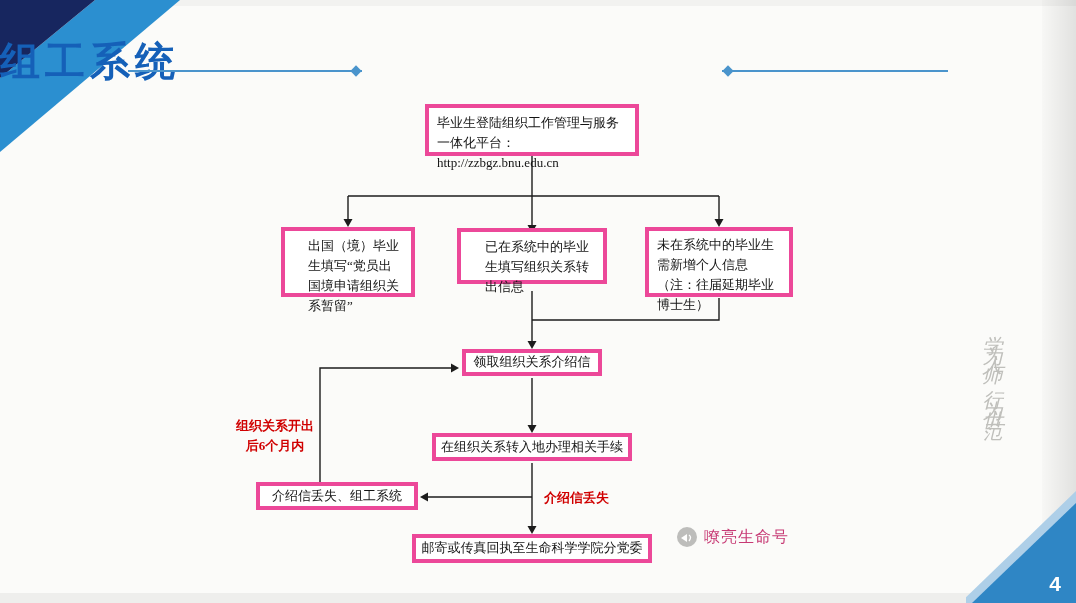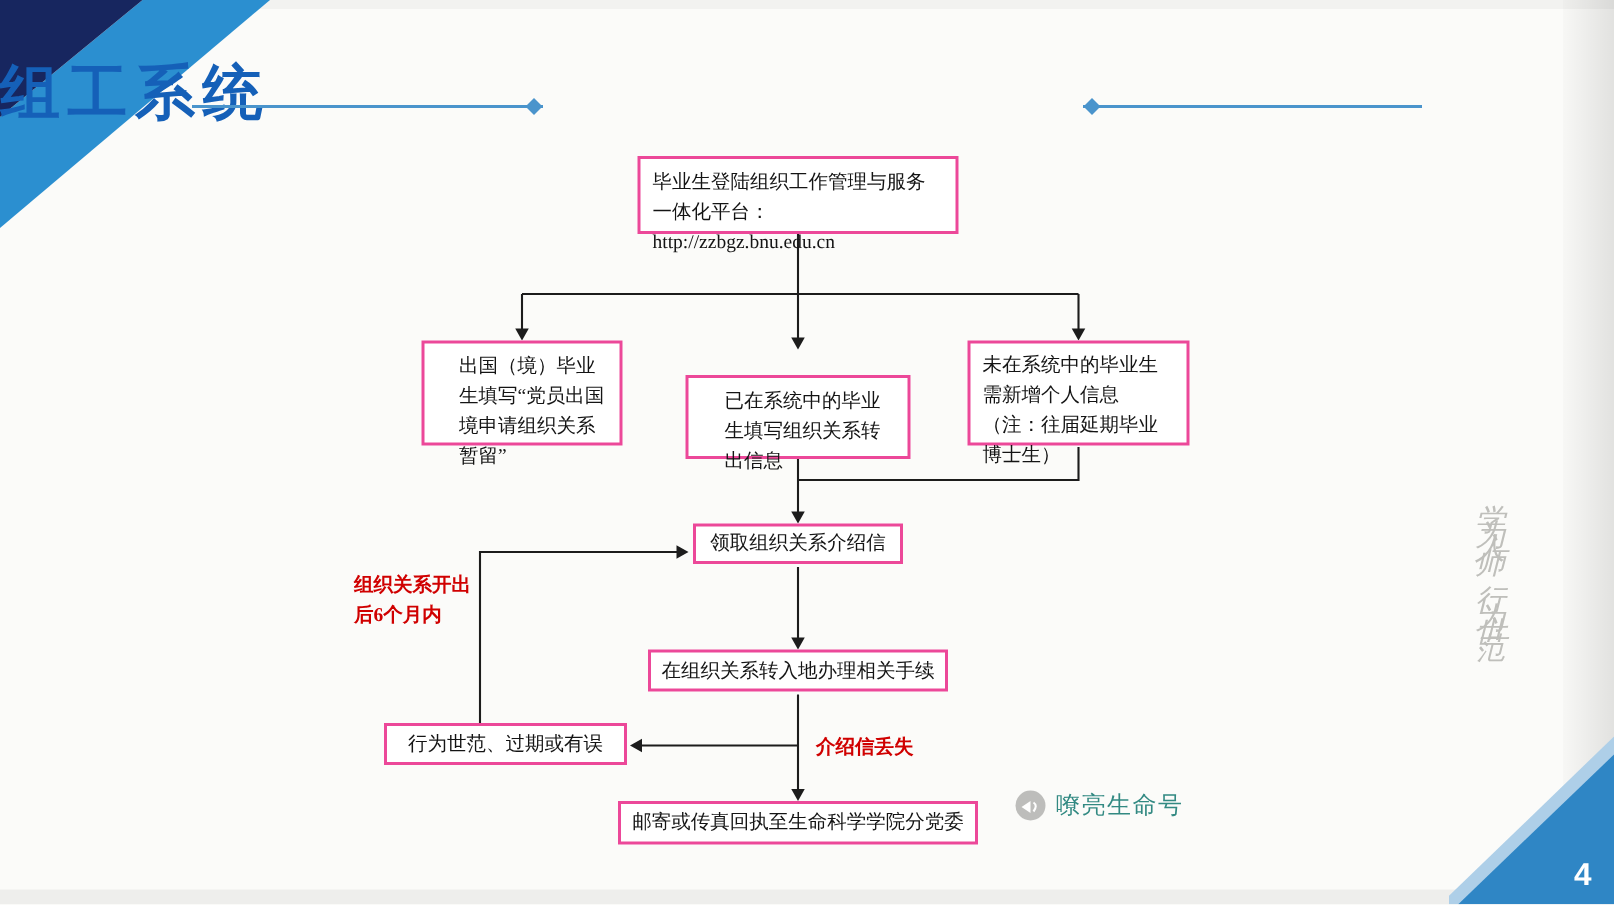--- a/index.html
+++ b/index.html
@@ -25,44 +25,44 @@
   .deco-right { left:722px; width:226px; }
   .dia { position:absolute; top:-3px; width:8px; height:8px; background:#4a94cc; transform:rotate(45deg); }
   .dia-left  { right:2px; }
   .dia-right { left:2px; }
 
   .flow { position:absolute; inset:0; z-index:4; }
   .connectors { position:absolute; left:0; top:0; pointer-events:none; }
   .connectors path { stroke:#1c1c1c; stroke-width:1.4; fill:none; }
   .connectors polygon { fill:#1c1c1c; }
 
-  .node { position:absolute; background:#fff; border:2px solid #ec4899;
+  .node { position:absolute; background:#fff; border:4px solid #ec4899;
           font-family:"Liberation Serif", serif; font-size:13px; line-height:1.55;
           color:#141414; padding:5px 8px; }
   .node.center { display:flex; align-items:center; justify-content:center;
                  text-align:center; padding:2px 4px; line-height:1.3; }
 
   .n-platform { left:425px; top:104px; width:214px; height:52px; }
   .n-abroad   { left:281px; top:227px; width:134px; height:70px;padding-left:23px; }
-  .n-insys    { left:457px; top:250px; width:150px; height:56px;padding-left:24px; }
+  .n-insys    { left:457px; top:228px; width:150px; height:56px;padding-left:24px; }
   .n-notinsys { left:645px; top:227px; width:148px; height:70px;font-family:Liberation Mono, monospace; }
   .n-letter   { left:462px; top:349px; width:140px; height:27px; }
   .n-transfer { left:432px; top:433px; width:200px; height:28px; }
   .n-mail     { left:412px; top:534px; width:240px; height:29px; }
   .n-lost     { left:256px; top:482px; width:162px; height:28px; }
 
   .red-label { position:absolute; color:#d00000; font-weight:bold; font-size:13px;
                font-family:"Liberation Serif", serif; white-space:nowrap; }
   .lbl-validity  { left:542px; top:391px; }
   .lbl-validity2 { left:544px; top:489px; }
-  .lbl-sixmonth  { left:236px; top:380px; white-space:pre-line; line-height:1.5; }
+  .lbl-sixmonth  { left:236px; top:416px; white-space:pre-line; line-height:1.5;text-align:center; }
 
   .watermark { position:absolute; left:676px; top:526px; z-index:5; display:flex;
                align-items:center; opacity:0.85; }
-  .watermark-text { margin-left:6px; font-size:16px; color:#0f766e; letter-spacing:1px; }
+  .watermark-text { margin-left:6px; font-size:16px; color:#be185d; letter-spacing:1px; }
 
   .motto { position:absolute; left:980px; top:320px; height:250px; z-index:3;
            writing-mode:vertical-rl; font-family:"Liberation Serif", serif;
            font-size:20px; letter-spacing:10px; color:#bfbfbb; font-style:italic; }
 </style>
 </head>
 <body>
 
 <div class="stage">
 
@@ -111,21 +111,21 @@
       </g>
     </svg>
 
     <div class="node n-platform">毕业生登陆组织工作管理与服务一体化平台：http://zzbgz.bnu.edu.cn</div>
     <div class="node n-abroad">出国（境）毕业生填写“党员出国境申请组织关系暂留”</div>
     <div class="node n-insys">已在系统中的毕业生填写组织关系转出信息</div>
     <div class="node n-notinsys">未在系统中的毕业生需新增个人信息（注：往届延期毕业博士生）</div>
     <div class="node center n-letter">领取组织关系介绍信</div>
     <div class="node center n-mail">邮寄或传真回执至生命科学学院分党委</div>
     <div class="node center n-transfer">在组织关系转入地办理相关手续</div>
-    <div class="node center n-lost">行为世范、过期或有误</div>
+    <div class="node center n-lost">介绍信丢失、组工系统</div>
 
     <div class="red-label lbl-validity2">介绍信丢失</div>
     <div class="red-label lbl-sixmonth">组织关系开出
 后6个月内</div>
   </div>
 
   <div class="watermark">
     <svg width="22" height="22">
       <circle cx="11" cy="11" r="10" fill="#b3b3b1"></circle>
       <polygon points="5,12 11,8 11,16" fill="#ffffff"></polygon>

